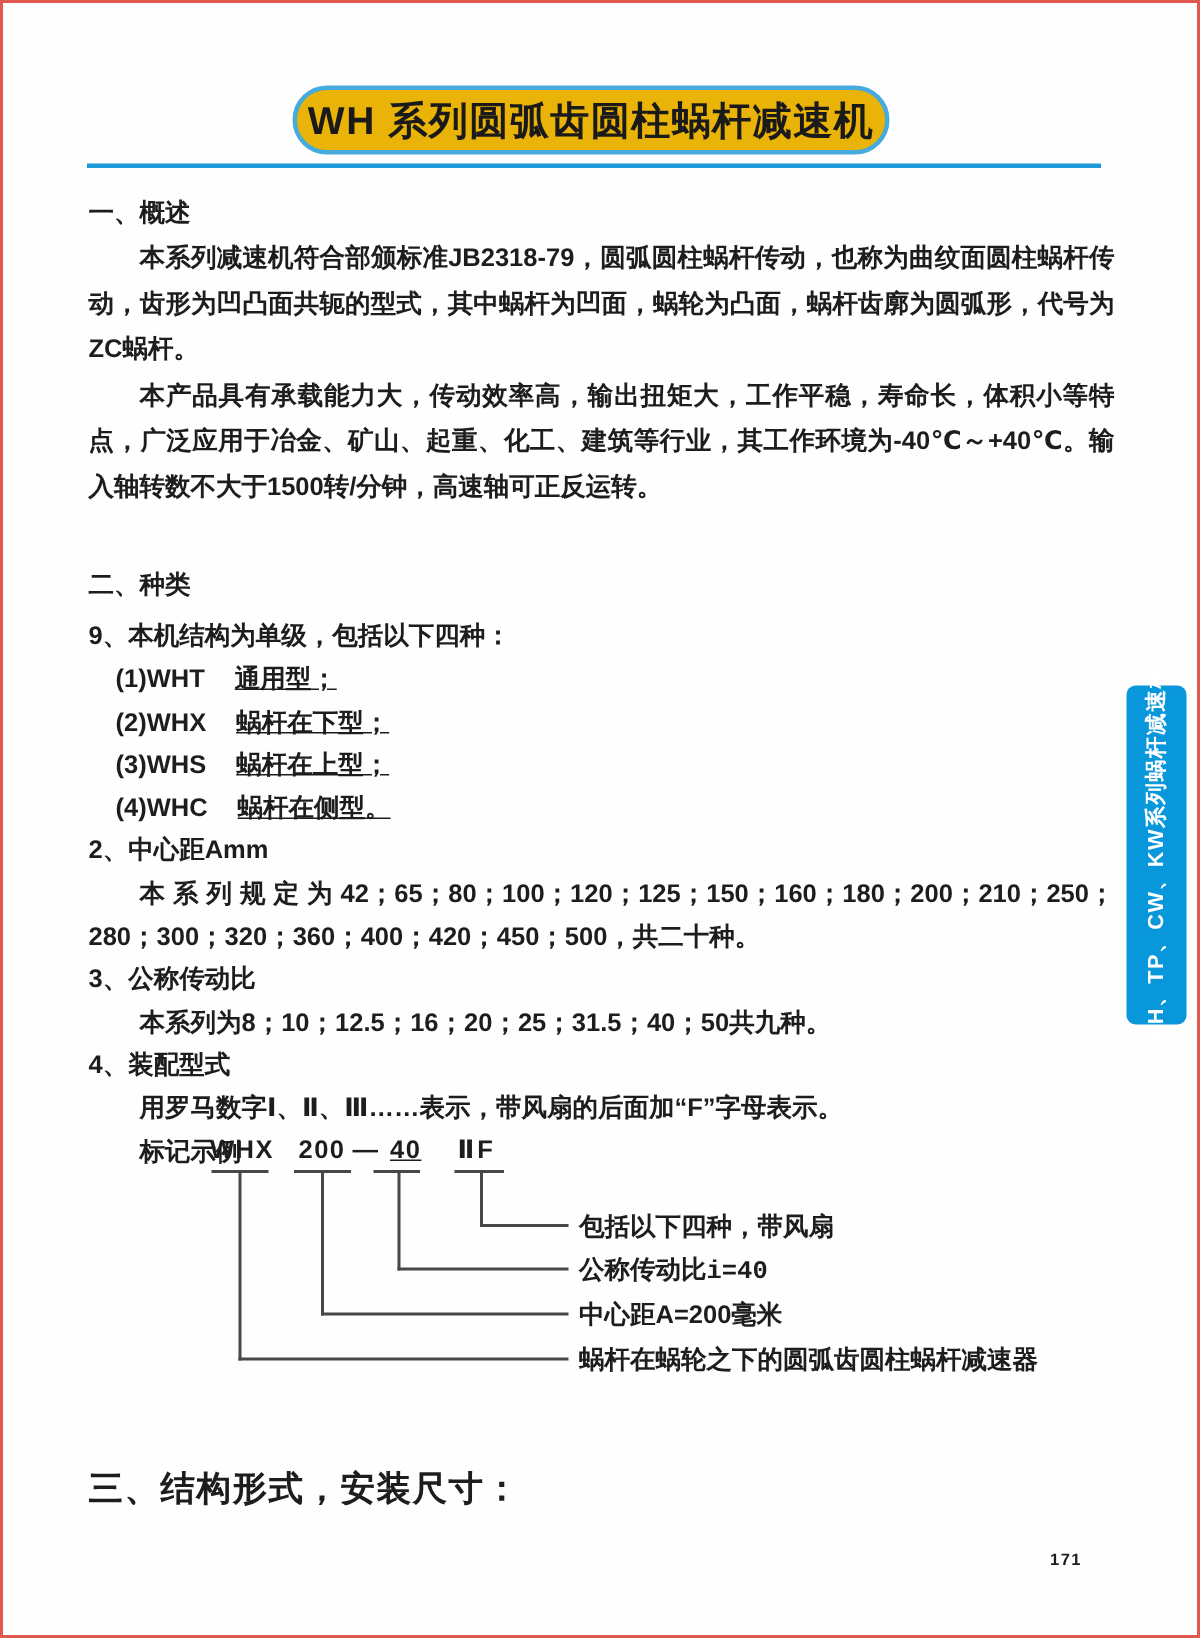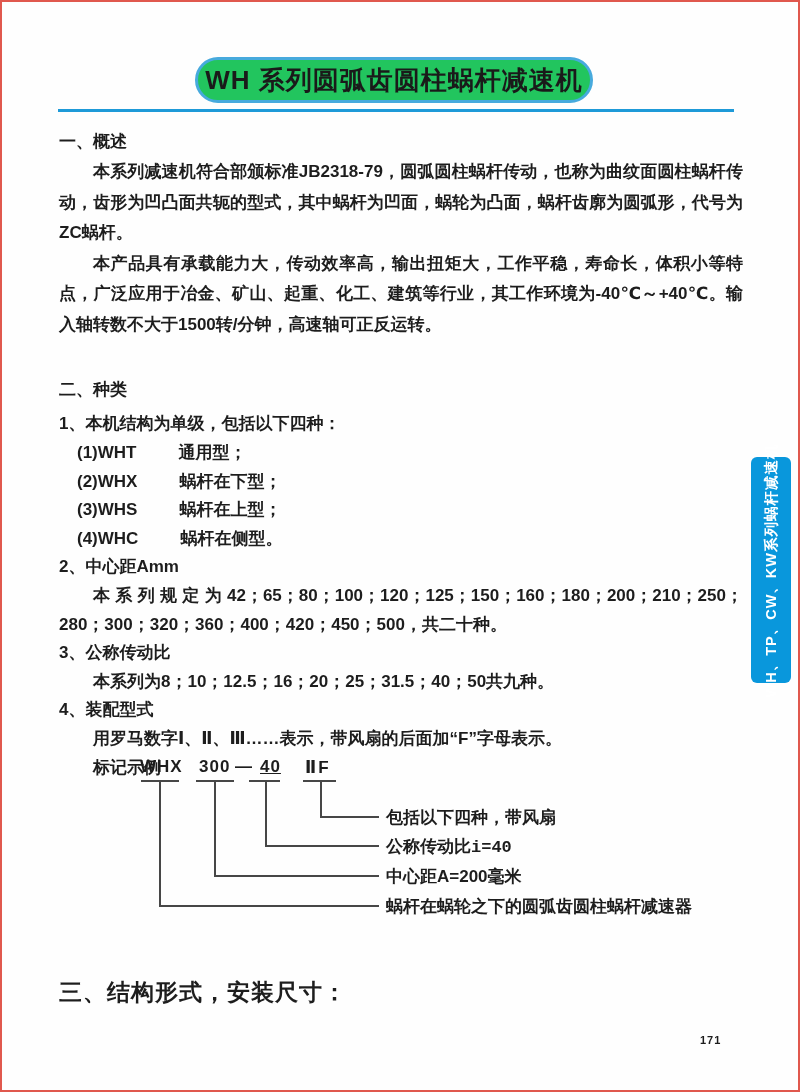--- a/index.html
+++ b/index.html
@@ -9,21 +9,21 @@
     background:#fefefe;
     border:2px solid #e0584e;
     box-sizing:border-box;
     overflow:hidden;
     font-family:"Liberation Sans","DejaVu Sans",sans-serif;
     color:#1d1d1d;
   }
   
   .title-pill{
     position:absolute;left:193px;top:55px;width:398px;height:46px;
-    background:#22c55e;border:3px solid #47aadd;border-radius:24px;
+    background:#eab308;border:3px solid #47aadd;border-radius:24px;
     box-sizing:border-box;
     display:flex;align-items:center;justify-content:center;
   }
   .title-pill span{
     font-size:26px;font-weight:bold;color:#1a1a1a;letter-spacing:1px;white-space:nowrap;
   }
   .title-rule{
     position:absolute;left:56px;top:107px;width:676px;height:3px;background:#1e9ad8;
   }
   
@@ -33,21 +33,21 @@
   }
   .content h2{
     font-size:17px;font-weight:bold;margin:0;line-height:24px;
   }
   .h-overview{margin-top:8px !important;}
   .para{margin:3px 0 0 0;text-align:justify;}
   .ind2{text-indent:2em;}
   .h-types{margin-top:38px !important;}
   .sub{margin:7px 0 0 0;line-height:30px;}
   .variant{margin-left:18px;line-height:28.5px;}
-  .vdesc{margin-left:42px;}
+  .vdesc{margin-left:20px;text-decoration:underline;}
   .h3{margin:0;line-height:28px;font-weight:bold;}
   .lh29{margin:0;line-height:29px;}
   .ml2{margin:0 0 0 2em;line-height:29px;}
   
   .diagram{position:absolute;left:0;top:0;width:800px;height:1092px;pointer-events:none;}
   .dg{position:absolute;font-size:17px;font-weight:600;letter-spacing:1px;white-space:nowrap;}
   .uline{position:absolute;height:2px;background:#474747;}
   .vline{position:absolute;width:2px;background:#474747;}
   .hline{position:absolute;height:2px;background:#474747;}
   .dlabel{position:absolute;font-size:17px;font-weight:600;white-space:nowrap;}
@@ -80,21 +80,21 @@
     <span>WH 系列圆弧齿圆柱蜗杆减速机</span>
   </div>
   <div class="title-rule"></div>
 
   <div class="content">
     <h2 class="h-overview">一、概述</h2>
     <p class="para ind2">本系列减速机符合部颁标准JB2318-79，圆弧圆柱蜗杆传动，也称为曲纹面圆柱蜗杆传动，齿形为凹凸面共轭的型式，其中蜗杆为凹面，蜗轮为凸面，蜗杆齿廓为圆弧形，代号为ZC蜗杆。</p>
     <p class="para ind2" style="margin-top:0;">本产品具有承载能力大，传动效率高，输出扭矩大，工作平稳，寿命长，体积小等特点，广泛应用于冶金、矿山、起重、化工、建筑等行业，其工作环境为-40℃～+40℃。输入轴转数不大于1500转/分钟，高速轴可正反运转。</p>
 
     <h2 class="h-types">二、种类</h2>
-    <p class="sub">1、本机结构为单级，包括以下四种：</p>
+    <p class="sub">9、本机结构为单级，包括以下四种：</p>
 
     <div class="variant">
       <span>(1)WHT</span><span class="vdesc">通用型；</span>
     </div>
     <div class="variant">
       <span>(2)WHX</span><span class="vdesc">蜗杆在下型；</span>
     </div>
     <div class="variant">
       <span>(3)WHS</span><span class="vdesc">蜗杆在上型；</span>
     </div>
@@ -107,21 +107,21 @@
     <p class="h3">3、公称传动比</p>
     <p class="para ind2 lh29">本系列为8；10；12.5；16；20；25；31.5；40；50共九种。</p>
     <p class="h3">4、装配型式</p>
     <p class="ml2">用罗马数字Ⅰ、Ⅱ、Ⅲ……表示，带风扇的后面加“F”字母表示。</p>
     <p class="ml2">标记示例</p>
   </div>
 
   <div class="diagram">
 
     <span class="dg" style="left:138px;top:755px;">WHX</span>
-    <span class="dg" style="left:197px;top:755px;">300</span>
+    <span class="dg" style="left:197px;top:755px;">200</span>
     <span class="dg" style="left:233px;top:755px;">—</span>
     <span class="dg" style="left:258px;top:755px;text-decoration:underline;">40</span>
     <span class="dg" style="left:303px;top:755px;letter-spacing:2px;">ⅡF</span>
 
     <div class="uline" style="left:139px;top:778px;width:38px;"></div>
     <div class="uline" style="left:194px;top:778px;width:38px;"></div>
     <div class="uline" style="left:247px;top:778px;width:31px;"></div>
     <div class="uline" style="left:301px;top:778px;width:33px;"></div>
 
     <div class="vline" style="left:157px;top:779px;height:126px;"></div>

